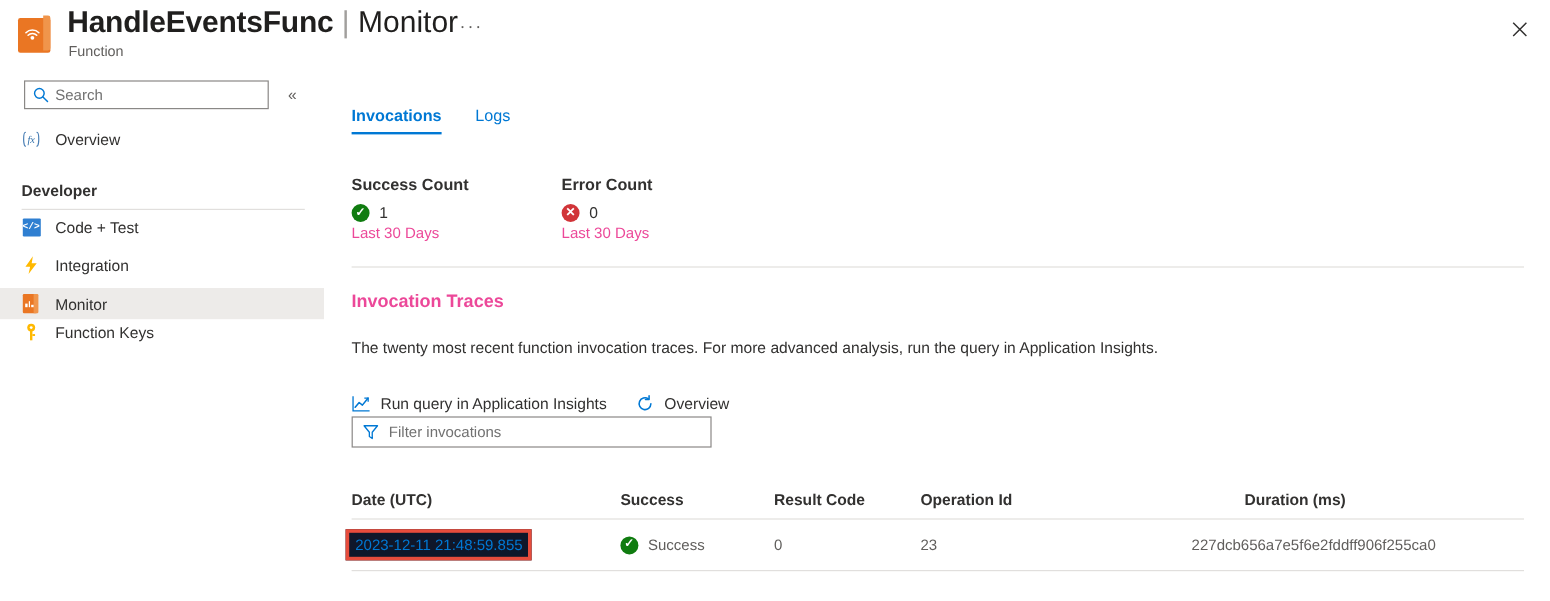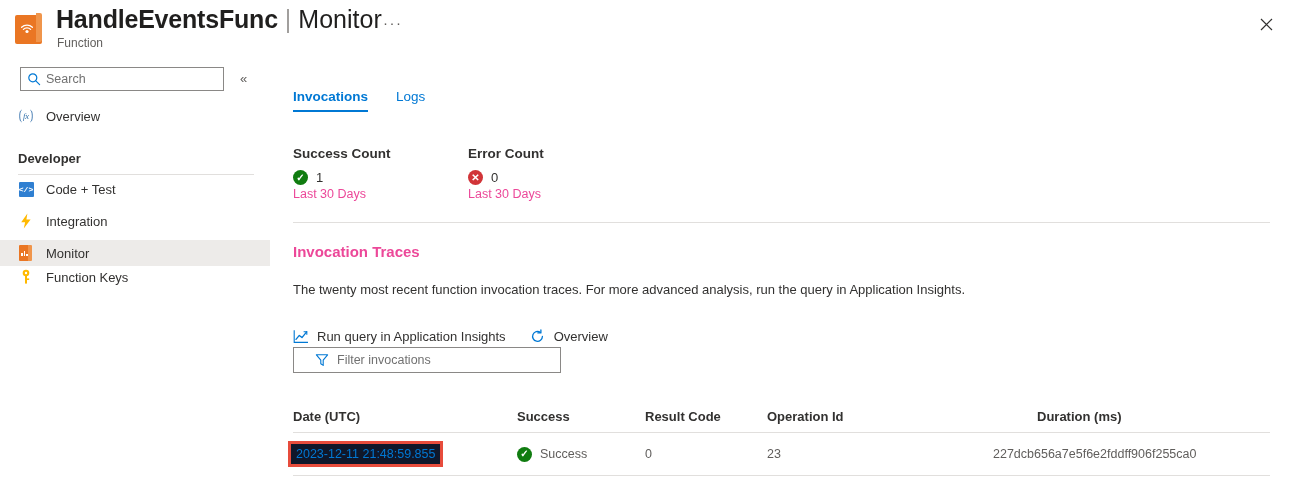--- a/index.html
+++ b/index.html
@@ -174,22 +174,22 @@
     font-size: 13px; color: #323130;
   }
 
   .cmdbar { position: absolute; left: 8px; top: 252px; display: flex; align-items: center; gap: 24px; margin-top: 14px; }
   .cmd { display: flex; align-items: center; cursor: pointer; }
   .cmd .cmd-ico { width: 16px; height: 16px; color: #0078d4; display: flex; align-items: center; justify-content: center; }
   .cmd .cmd-lbl { font-size: 13px; color: #323130; margin-left: 8px; }
 
   .filter-wrap { position: absolute; left: 8px; top: 285px; }
   .filter-box {
-    width: 268px; height: 26px; border: 1px solid #8a8886; background: #fff;
-    display: flex; align-items: center; padding-left: 21px;
+    width: 300px; height: 26px; border: 1px solid #8a8886; background: #fff;
+    display: flex; align-items: center; padding-left: 8px;
   }
   .filter-box .f-ico { width: 14px; height: 14px; color: #0078d4; flex: none; }
   .filter-box input {
     border: 0; outline: 0; background: transparent; margin-left: 8px;
     font-family: "Liberation Sans", sans-serif; font-size: 12.5px; color: #605e5c; width: 250px;
   }
   .filter-box input::placeholder { color: #717171; }
 
   
   .tbl { position: absolute; left: 8px; top: 338px; width: 977px; }

